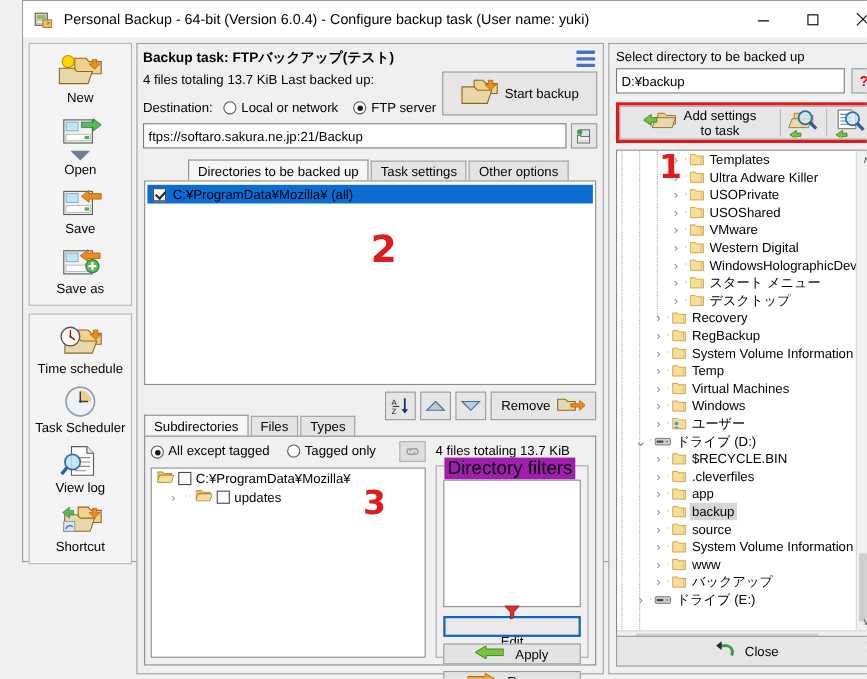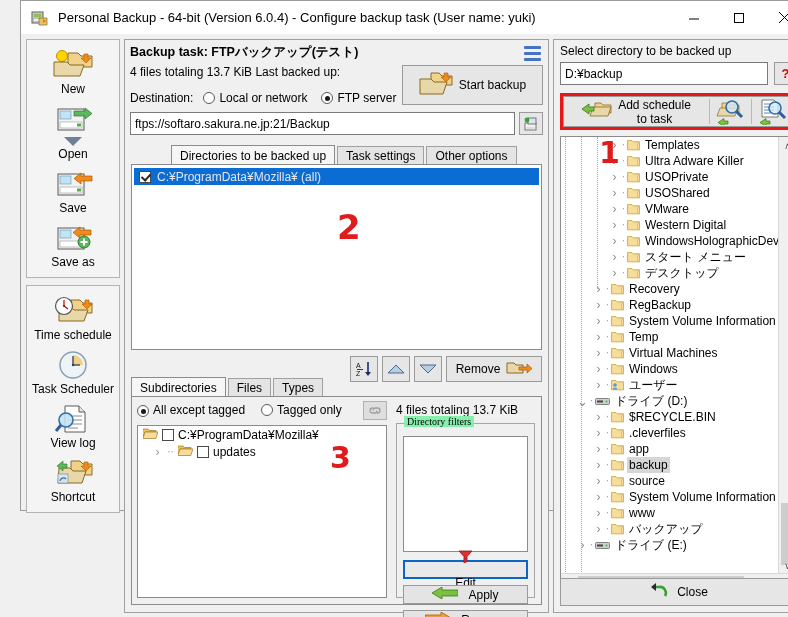--- a/index.html
+++ b/index.html
@@ -39,40 +39,40 @@
   .startbtn{position:absolute;right:5px;top:25px;width:139px;height:38px;border:1px solid #9a9a9a;background:#e6e6e6;display:flex;align-items:center;justify-content:center;gap:6px;font-size:12px;}
   .urlrow{position:absolute;left:5px;top:72px;right:5px;height:23px;display:flex;align-items:center;gap:4px;}
   .urlbox{flex:1;height:23px;border:1px solid #7a7a7a;background:#fff;display:flex;align-items:center;padding-left:4px;font-size:12px;box-sizing:border-box;}
   .urlbtn{width:24px;height:23px;border:1px solid #9a9a9a;background:#e6e6e6;display:flex;align-items:center;justify-content:center;box-sizing:border-box;}
 
   
   .tabs{position:absolute;left:6px;top:105px;right:6px;height:20px;display:flex;align-items:flex-end;padding-left:40px;}
   .tab{height:19px;padding:0 8px;border:1px solid #a0a0a0;border-bottom:none;background:#e4e4e4;display:flex;align-items:center;font-size:12px;margin-right:2px;box-sizing:border-box;}
   .tab.active{background:#f6f6f6;height:20px;border-color:#8b8b8b;}
   .tabbody{position:absolute;left:6px;top:124px;right:6px;height:186px;border:1px solid #8b8b8b;background:#fff;box-sizing:border-box;}
-  .dirrow{height:17px;background:#0b6cd4;color:#e5e5e5;display:flex;align-items:center;padding-left:5px;font-size:12px;margin:3px 2px 0;}
+  .dirrow{height:17px;background:#0b6cd4;color:#000000;display:flex;align-items:center;padding-left:5px;font-size:12px;margin:3px 2px 0;}
   .cb{width:12px;height:12px;border:1px solid #4a4a4a;background:#fff;display:inline-block;position:relative;box-sizing:border-box;flex:0 0 auto;}
   .cb.checked:after{content:"";position:absolute;left:3px;top:0px;width:4px;height:7px;border:solid #2a2a2a;border-width:0 2px 2px 0;transform:rotate(42deg);}
   .annot{position:absolute;font-weight:bold;color:#e01b1b;font-family:"DejaVu Sans",sans-serif;}
 
   
   .srtbar{position:absolute;right:6px;top:316px;display:flex;gap:4px;}
   .sqbtn{width:28px;height:26px;border:1px solid #9a9a9a;background:#e6e6e6;display:flex;align-items:center;justify-content:center;box-sizing:border-box;}
   .rmbtn{width:96px;height:26px;border:1px solid #9a9a9a;background:#e6e6e6;display:flex;align-items:center;justify-content:center;gap:6px;font-size:12px;box-sizing:border-box;}
 
   
   .stabs{position:absolute;left:6px;top:337px;height:20px;display:flex;align-items:flex-end;}
   .lowerbox{position:absolute;left:6px;top:356px;right:6px;bottom:7px;border:1px solid #8b8b8b;background:#f0f0f0;box-sizing:border-box;}
   .radiorow{position:absolute;left:5px;top:6px;display:flex;align-items:center;font-size:12px;gap:16px;}
   .lnkbtn{position:absolute;left:231px;top:4px;width:24px;height:19px;border:1px solid #b0b0b0;background:#dedede;display:flex;align-items:center;justify-content:center;box-sizing:border-box;}
   .subtree{position:absolute;left:5px;top:28px;width:250px;bottom:6px;border:1px solid #8b8b8b;background:#fff;box-sizing:border-box;overflow:hidden;}
   .strow{display:flex;align-items:center;height:17px;font-size:12px;padding-left:4px;gap:4px;}
   .filesum{position:absolute;left:264px;top:6px;font-size:12px;white-space:nowrap;}
   .fgroup{position:absolute;left:264px;top:26px;right:6px;bottom:6px;border:1px solid #a6a6a6;box-sizing:border-box;}
-  .fgroup-t{position:absolute;left:7px;top:-8px;background:#86efac;padding:0 3px;font-size:10px;font-family:Liberation Serif, serif;}
+  .fgroup-t{position:absolute;left:7px;top:-8px;background:#a21caf;padding:0 3px;font-size:17px;}
   .flist{position:absolute;left:6px;top:12px;right:6px;height:116px;border:1px solid #8b8b8b;background:#fff;box-sizing:border-box;}
   .fbtn{position:absolute;left:6px;right:6px;height:19px;border:1px solid #9a9a9a;background:#e4e4e4;display:flex;align-items:center;justify-content:center;gap:10px;font-size:12px;box-sizing:border-box;}
   .fbtn.focus{border:2px solid #0a66c2;background:#e9e9e9;flex-direction:column;}
 
   
   .right{position:absolute;left:532px;top:38px;width:251px;height:574px;background:#f0f0f0;border:1px solid #a0a0a0;box-sizing:border-box;}
   .r-lbl{position:absolute;left:6px;top:4px;font-size:12px;}
   .r-inrow{position:absolute;left:6px;top:22px;right:6px;height:23px;display:flex;gap:6px;}
   .r-input{flex:1;height:23px;border:1px solid #7a7a7a;background:#fff;display:flex;align-items:center;padding-left:4px;font-size:12px;box-sizing:border-box;}
   .r-help{width:23px;height:23px;border:1px solid #9a9a9a;background:#e6e6e6;display:flex;align-items:center;justify-content:center;color:#d00;font-weight:bold;font-size:13px;box-sizing:border-box;}
@@ -452,21 +452,21 @@
       <div class="r-tool">
         <div class="r-addbtn">
           <span>
             <svg width="30" height="18" viewBox="0 0 30 18">
               <path d="M13 2 h6 l2 2 h8 v8 h-16 z" fill="#f0d28a" stroke="#8a6a22" stroke-width=".8"></path>
               <path d="M11 6 h18 l-3 9 h-18 z" fill="#e8d7a8" stroke="#8a6a22" stroke-width=".8"></path>
               <path d="M12 6 h-5 v-3 l-7 5 7 5 v-3 h5 z" fill="#7ac142" stroke="#3a7a10" stroke-width=".8"></path>
             </svg>
           </span>
           <span style="line-height:14px;text-align:center;">
-            <span>Add schedule</span><br>
+            <span>Add settings</span><br>
             <span>to task</span>
           </span>
         </div>
         <div class="r-sep"></div>
         <div class="r-iconbtn">
           <svg width="30" height="26" viewBox="0 0 30 26">
             <path d="M6 4 h7 l2 2 h8 v7 h-17 z" fill="#f0d28a" stroke="#8a6a22" stroke-width=".7"></path>
             <path d="M4 9 h18 l-3 8 h-18 z" fill="#e8d7a8" stroke="#8a6a22" stroke-width=".7"></path>
             <circle cx="16" cy="8" r="6" fill="#cfe8f7" fill-opacity=".8" stroke="#2f6fa8" stroke-width="1.6"></circle>
             <line x1="20" y1="12" x2="26" y2="18" stroke="#2b5f9e" stroke-width="3"></line>

